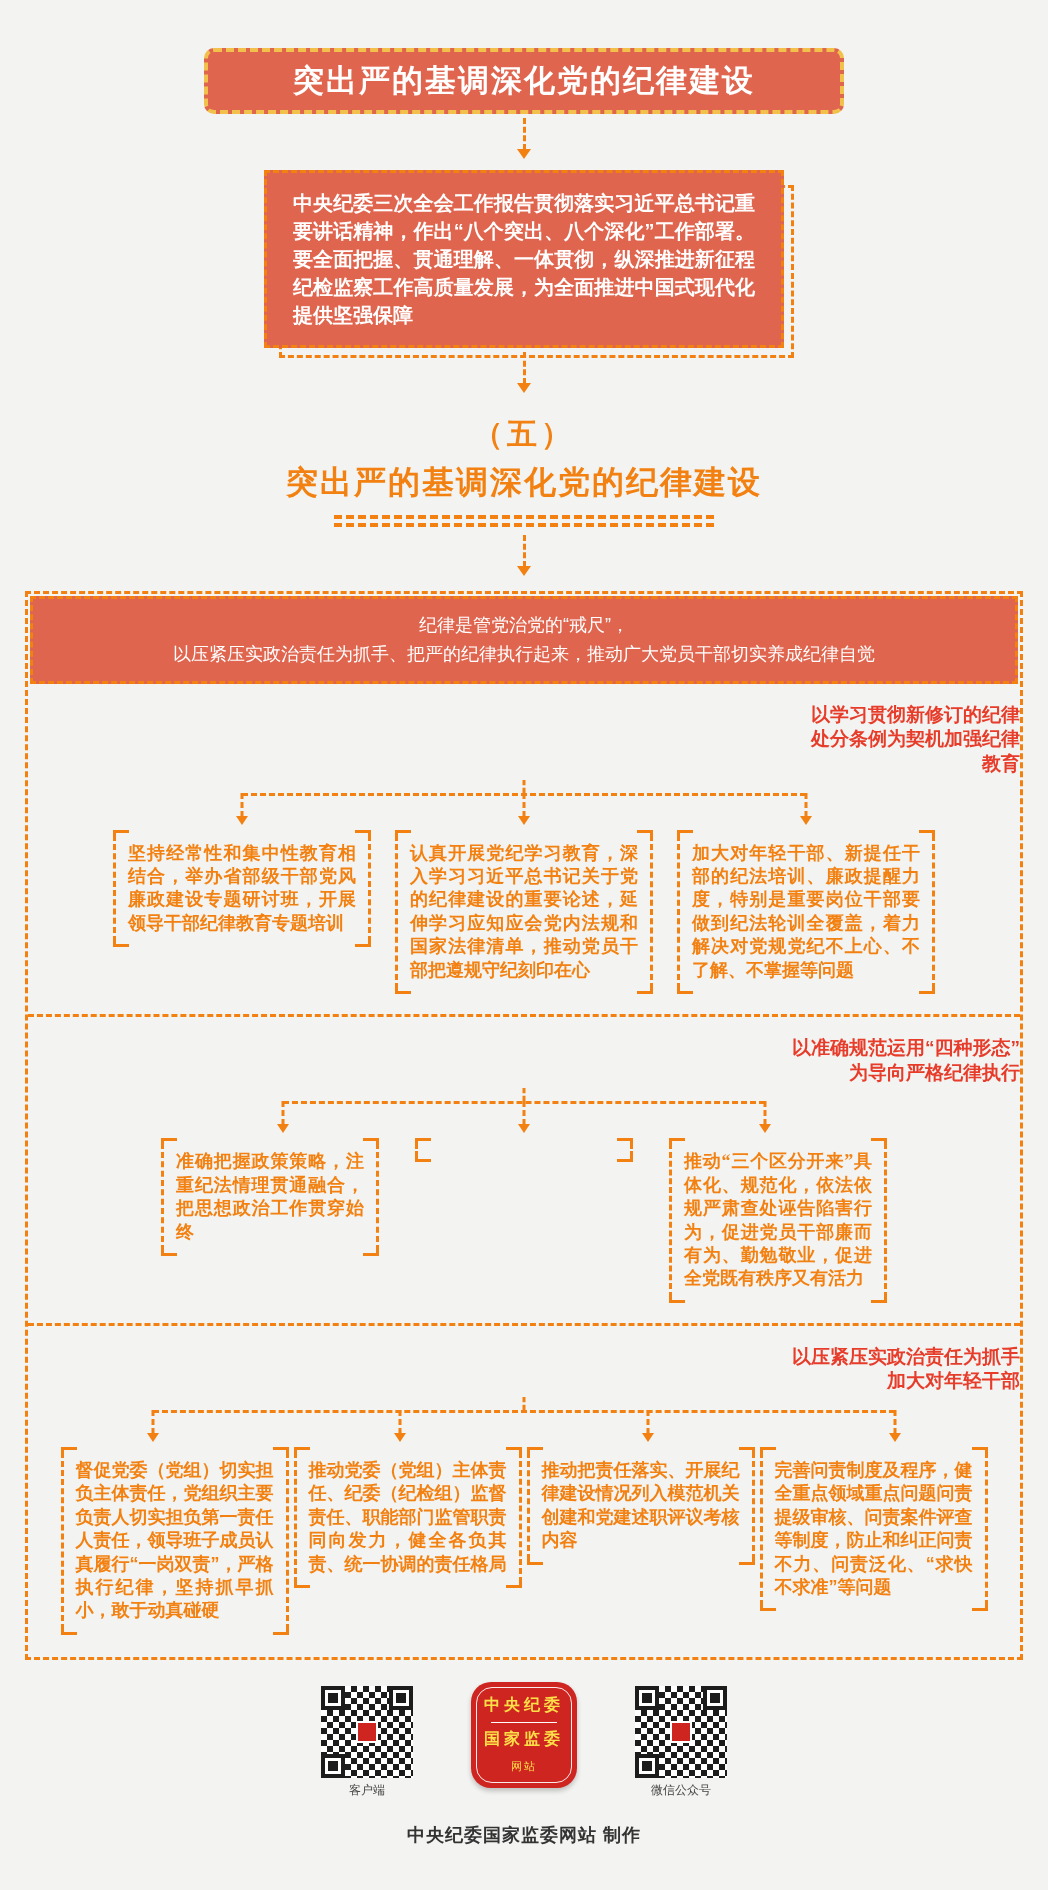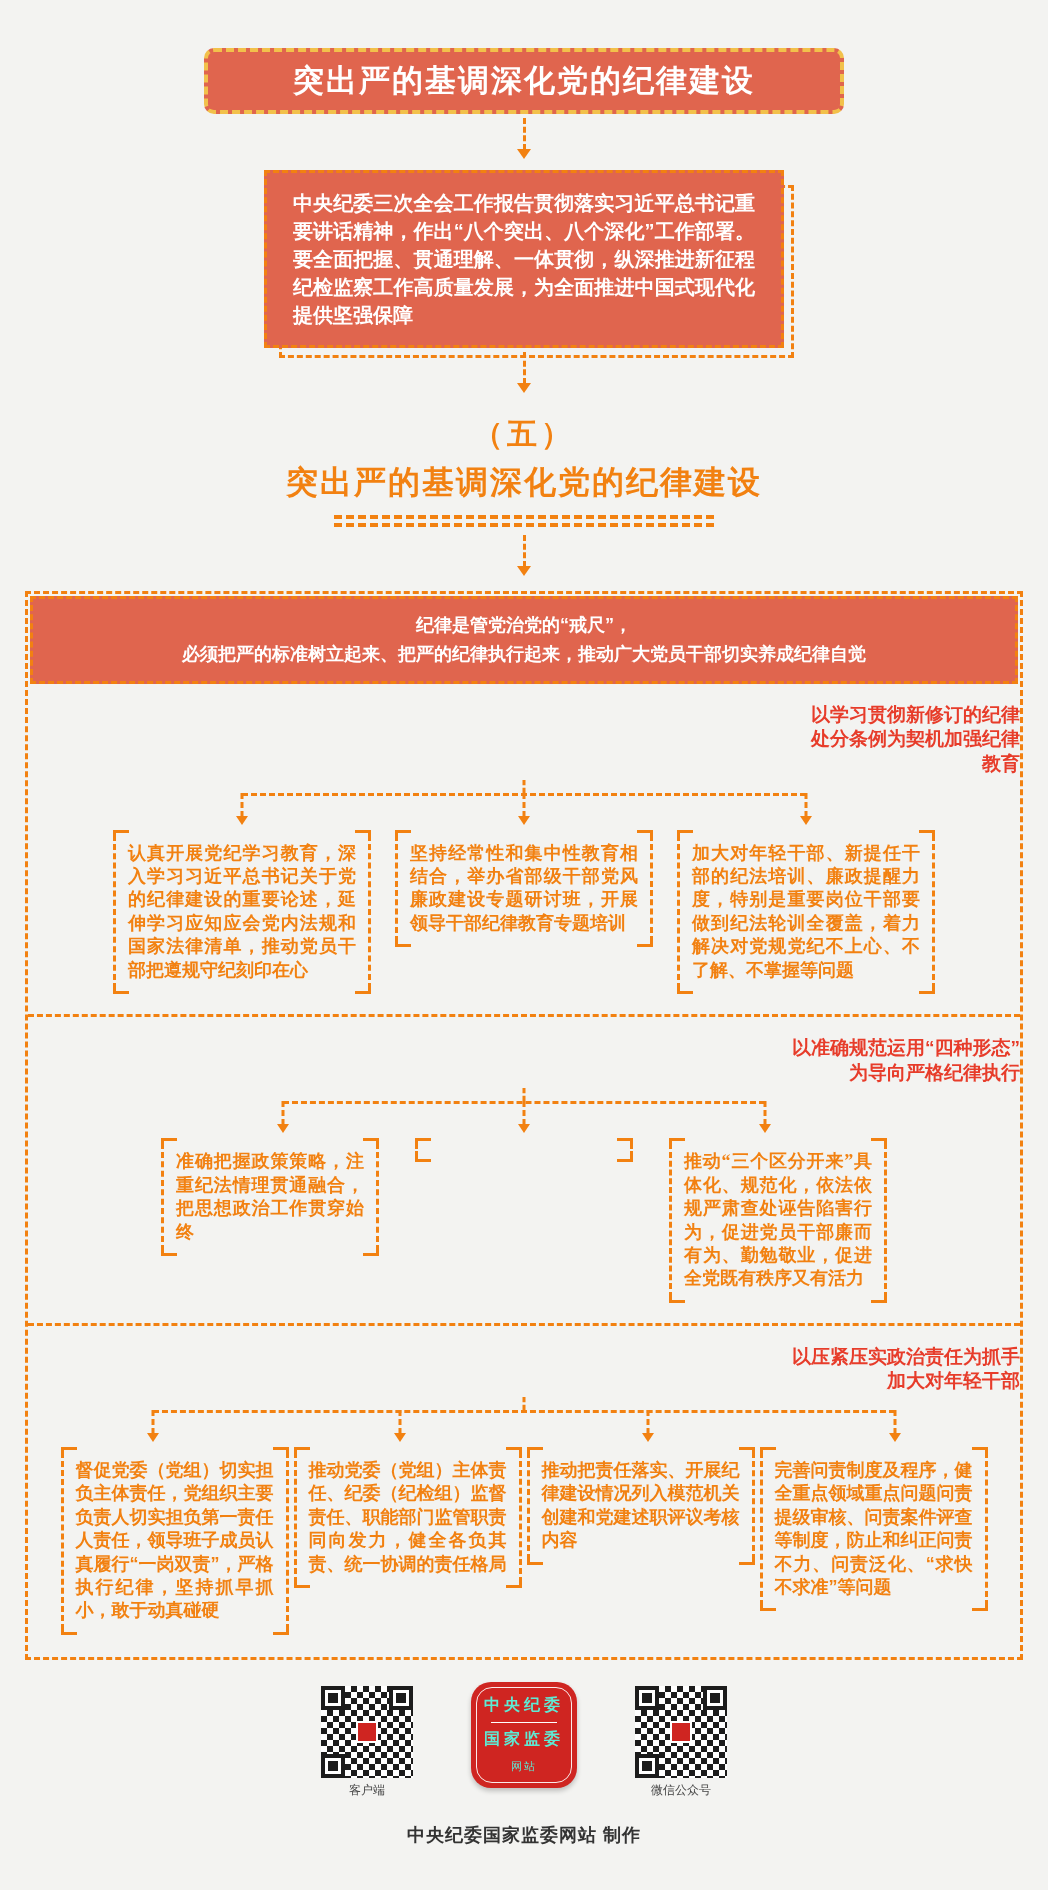--- a/index.html
+++ b/index.html
@@ -53,21 +53,21 @@
     border-bottom:4px dashed var(--orange);
   }
 
   
   .main{
     width:998px;border:3px dashed var(--orange);
     margin-top:4px;padding-bottom:22px;
   }
   .main-header{
     margin:2px;background:var(--salmon);border:3px dashed var(--orange);
-    color:#fff;font-weight:bold;font-size:18px;line-height:1.6;
+    color:#fff;font-weight:normal;font-size:18px;line-height:1.6;
     text-align:center;padding:12px 8px;
   }
   .sec-heading{
     color:var(--red);font-weight:bold;font-size:19px;line-height:1.3;
     text-align:right;margin-top:19px;
   }
 
   
   .branch{position:relative;width:100%;height:50px;margin-top:3px;}
   .branch .stub{position:absolute;left:50%;top:0;height:13px;border-left:3px dashed var(--orange);transform:translateX(-50%);}
@@ -108,21 +108,21 @@
     background-size:12px 12px;
   }
   .qr .f{position:absolute;width:24px;height:24px;background:#fff;border:4px solid #1c1c1c;}
   .qr .f::after{content:"";position:absolute;inset:3px;background:#1c1c1c;}
   .qr .f1{top:0;left:0;} .qr .f2{top:0;right:0;} .qr .f3{bottom:0;left:0;}
   .qr .chip{position:absolute;left:50%;top:50%;width:22px;height:22px;transform:translate(-50%,-50%);background:var(--logored);border:2px solid #fff;}
   .qr-label{font-size:12px;color:#444;margin-top:4px;}
   .tile{
     width:106px;height:106px;background:var(--logored);border-radius:20px;
     position:relative;display:flex;flex-direction:column;align-items:center;justify-content:center;
-    color:#5eead4;font-family:"Liberation Serif","DejaVu Serif",serif;
+    color:#fde047;font-family:"Liberation Serif","DejaVu Serif",serif;
     box-shadow:0 3px 5px rgba(0,0,0,.22);margin-top:-4px;
   }
   .tile::before{content:"";position:absolute;inset:5px;border:1px solid rgba(255,255,255,.9);border-radius:16px;}
   .tile .t1,.tile .t2{font-size:16px;font-weight:bold;letter-spacing:4px;}
   .tile .sep{width:66px;border-top:1px solid #fff;margin:6px 0;}
   .tile .t3{font-size:11px;letter-spacing:2px;margin-top:9px;}
   .credit{margin-top:24px;font-weight:bold;font-size:18px;color:#333;letter-spacing:1px;}
 </style>
 </head>
 <body>
@@ -153,21 +153,21 @@
 
   <div class="varrow">
       <span class="line"></span>
       <span class="head"></span>
     </div>
 
   <div class="main">
 
     <div class="main-header">
       <span>纪律是管党治党的“戒尺”，</span><br>
-      <span>必须把严的标准树立起来、把严的纪律执行起来，推动广大党员干部切实养成纪律自觉</span>
+      <span>以压紧压实政治责任为抓手、把严的纪律执行起来，推动广大党员干部切实养成纪律自觉</span>
     </div>
 
     <div>
       <div class="sec-heading">
         <span>以学习贯彻新修订的纪律</span><br>
         <span>处分条例为契机加强纪律</span><br>
         <span>教育</span>
       </div>
       <div class="branch">
         <span class="stub"></span>
@@ -178,28 +178,28 @@
           <span class="ah" style="left:50%;"></span>
         <span class="drop" style="left:78.4%;"></span>
           <span class="ah" style="left:78.4%;"></span>
       </div>
       <div class="row s1">
         <div class="card">
             <i class="ctl"></i>
             <i class="ctr"></i>
             <i class="cbl"></i>
             <i class="cbr"></i>
+          <p class="card-text">坚持经常性和集中性教育相结合，举办省部级干部党风廉政建设专题研讨班，开展领导干部纪律教育专题培训</p>
+        </div>
+        <div class="card">
+            <i class="ctl"></i>
+            <i class="ctr"></i>
+            <i class="cbl"></i>
+            <i class="cbr"></i>
           <p class="card-text">认真开展党纪学习教育，深入学习习近平总书记关于党的纪律建设的重要论述，延伸学习应知应会党内法规和国家法律清单，推动党员干部把遵规守纪刻印在心</p>
-        </div>
-        <div class="card">
-            <i class="ctl"></i>
-            <i class="ctr"></i>
-            <i class="cbl"></i>
-            <i class="cbr"></i>
-          <p class="card-text">坚持经常性和集中性教育相结合，举办省部级干部党风廉政建设专题研讨班，开展领导干部纪律教育专题培训</p>
         </div>
         <div class="card">
             <i class="ctl"></i>
             <i class="ctr"></i>
             <i class="cbl"></i>
             <i class="cbr"></i>
           <p class="card-text">加大对年轻干部、新提任干部的纪法培训、廉政提醒力度，特别是重要岗位干部要做到纪法轮训全覆盖，着力解决对党规党纪不上心、不了解、不掌握等问题</p>
         </div>
       </div>
     </div>

